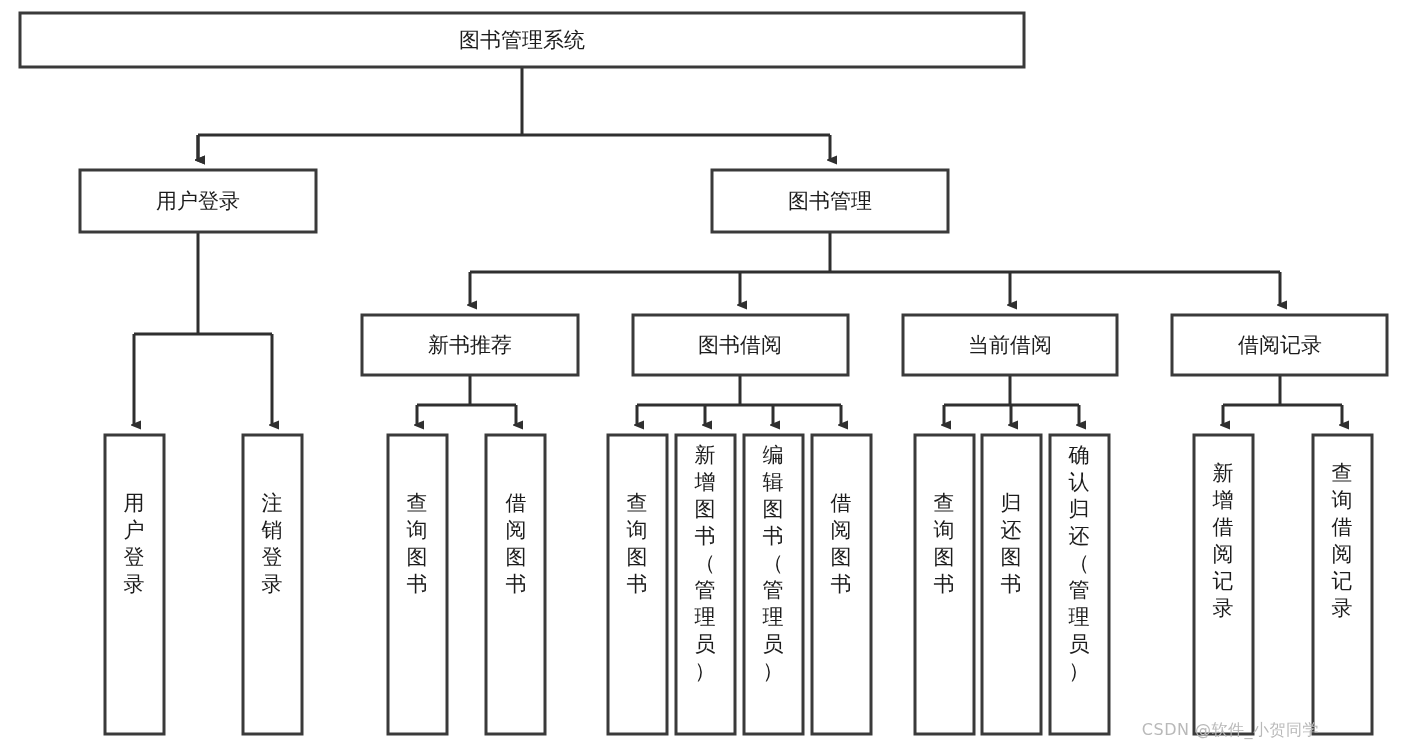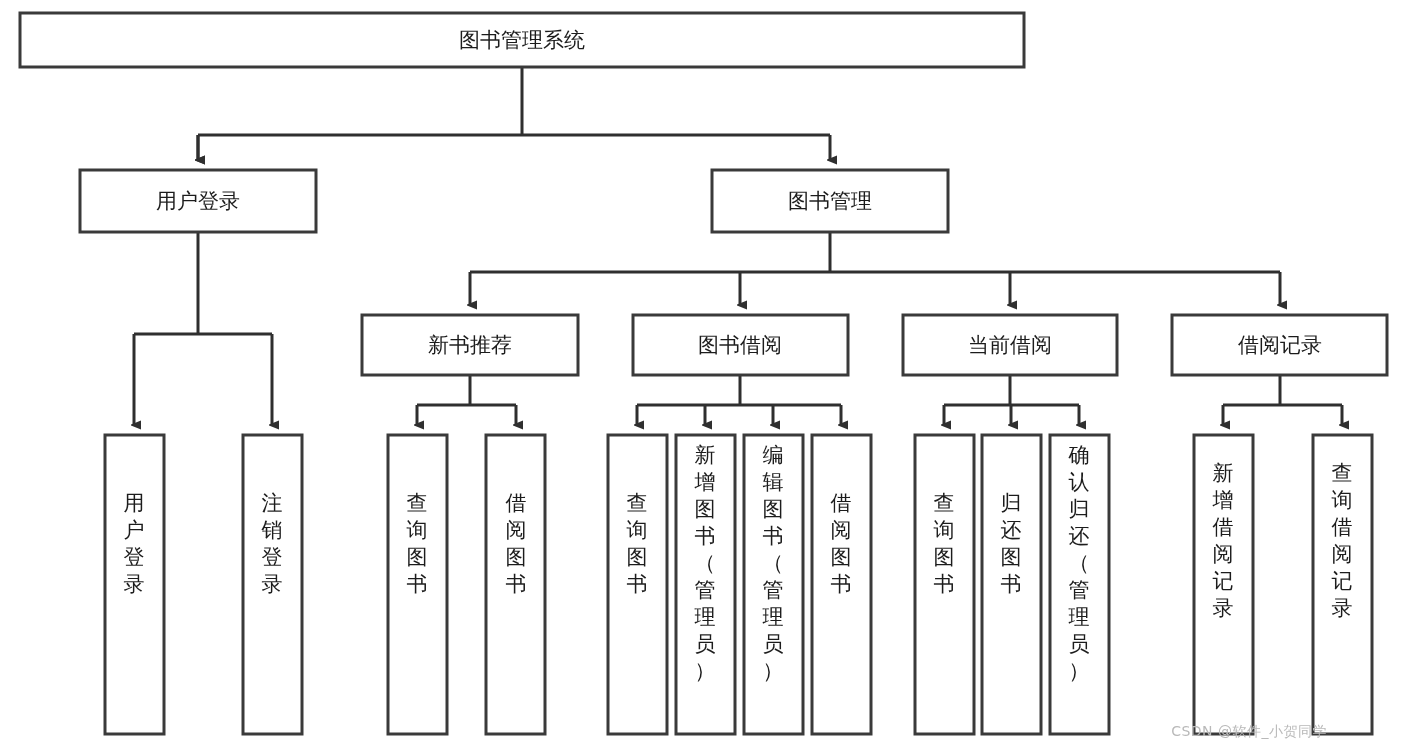--- a/index.html
+++ b/index.html
@@ -43,24 +43,24 @@
     font-size: 21px;
     text-anchor: middle;
   }
   .connector {
     stroke: #2f2f2f;
     stroke-width: 3;
     fill: none;
   }
   .watermark-text {
     position: absolute;
-    right: 14px;
+    right: 22px;
     bottom: 6px;
     font-family: "DejaVu Sans", "Liberation Sans", sans-serif;
-    font-size: 14px;
+    font-size: 16px;
     color: #b9b9b9;
     letter-spacing: 0.5px;
     white-space: nowrap;
     user-select: none;
   }
 </style>
 </head>
 <body>
 
 <div id="diagram-root">

